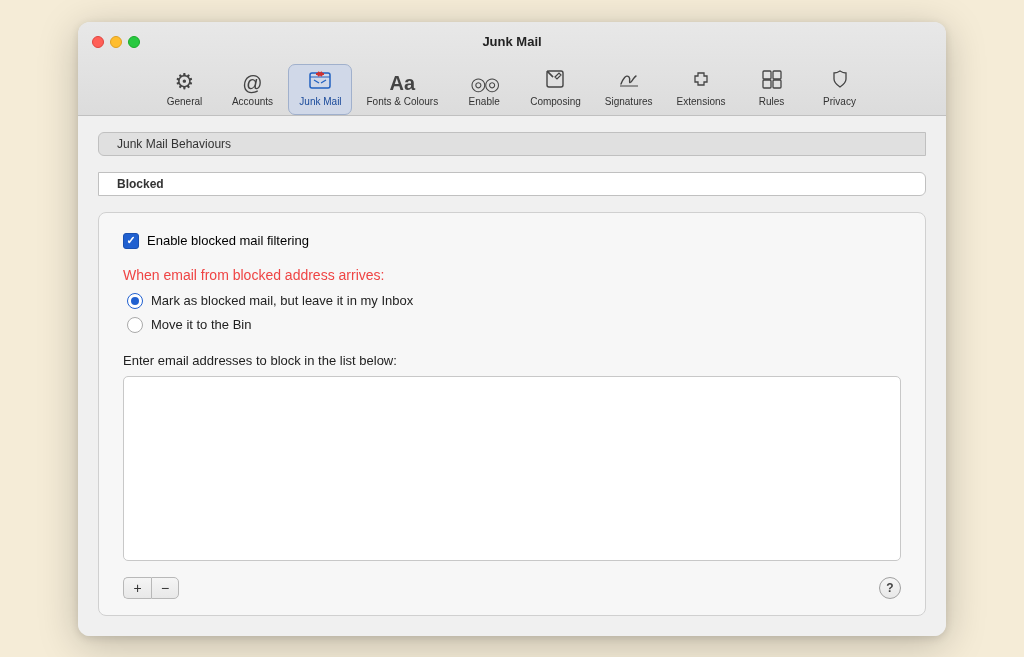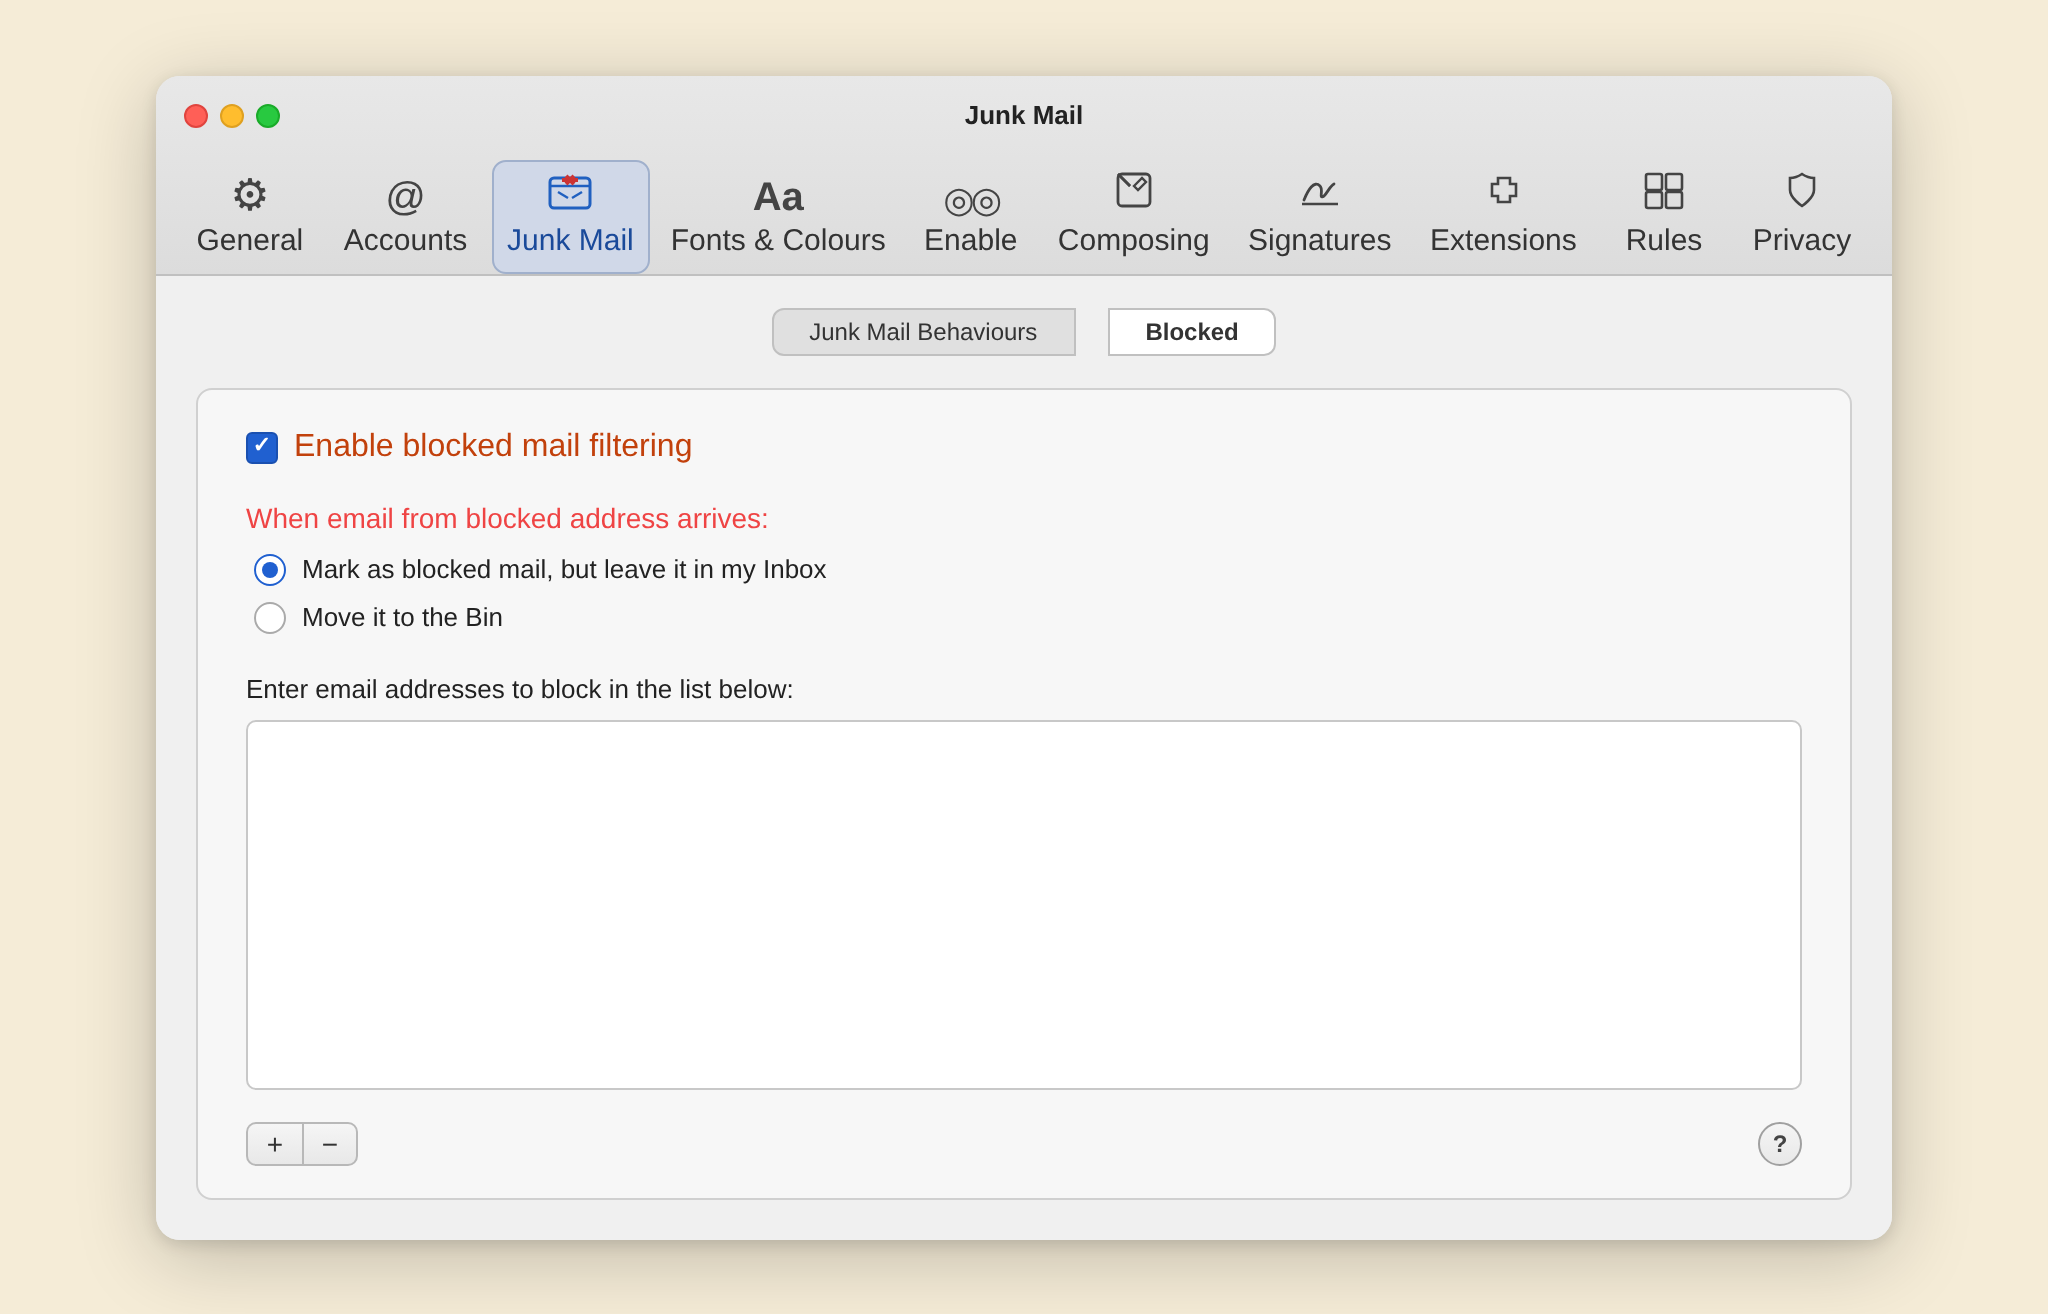--- a/index.html
+++ b/index.html
@@ -89,41 +89,42 @@
       font-size: 22px;
       color: #444;
       line-height: 1;
     }
 
     .toolbar-item.active .toolbar-icon {
       color: #2060c0;
     }
 
     .toolbar-label {
-      font-size: 15px;
+      font-size: 10px;
       color: #333;
       white-space: nowrap;
     }
 
     .toolbar-item.active .toolbar-label {
       color: #1a4a9a;
     }
 
     
     .content {
       background: #f0f0f0;
       padding: 16px 20px 20px 20px;
     }
 
     
     .tab-bar {
       display: flex;
       justify-content: center;
       gap: 16px;
       margin-bottom: 16px;
+      flex-direction: column;
     }
 
     .tab {
       padding: 4px 18px;
       font-size: 12px;
       color: #333;
       background: #e0e0e0;
       border: 1px solid #c0c0c0;
       cursor: pointer;
     }
@@ -173,22 +174,22 @@
 
     .checkbox-custom::after {
       content: '✓';
       color: white;
       font-size: 11px;
       font-weight: bold;
       line-height: 1;
     }
 
     .checkbox-label {
-      font-size: 16px;
-      color: #c2410c;
+      font-size: 13px;
+      color: #000000;
     }
 
     
     .section-label {
       font-size: 14px;
       color: #ef4444;
       margin-bottom: 10px;
     }
 
     .radio-group {

